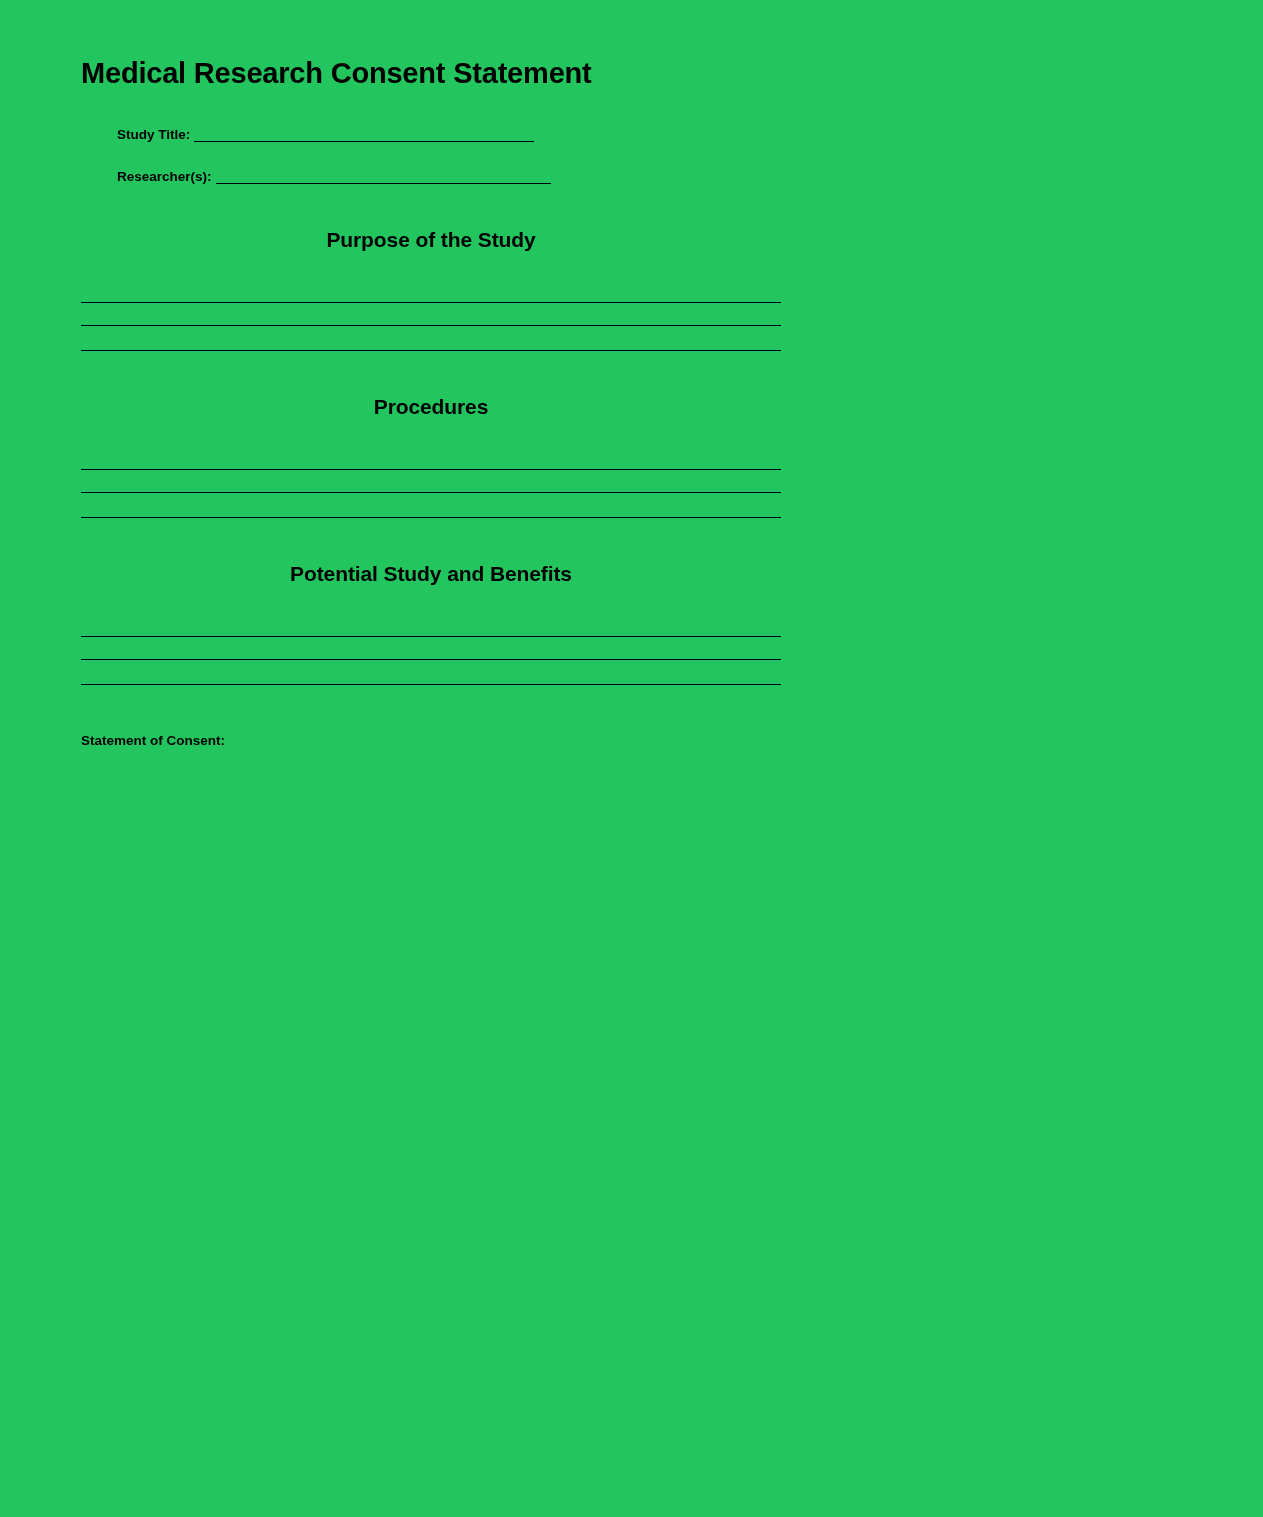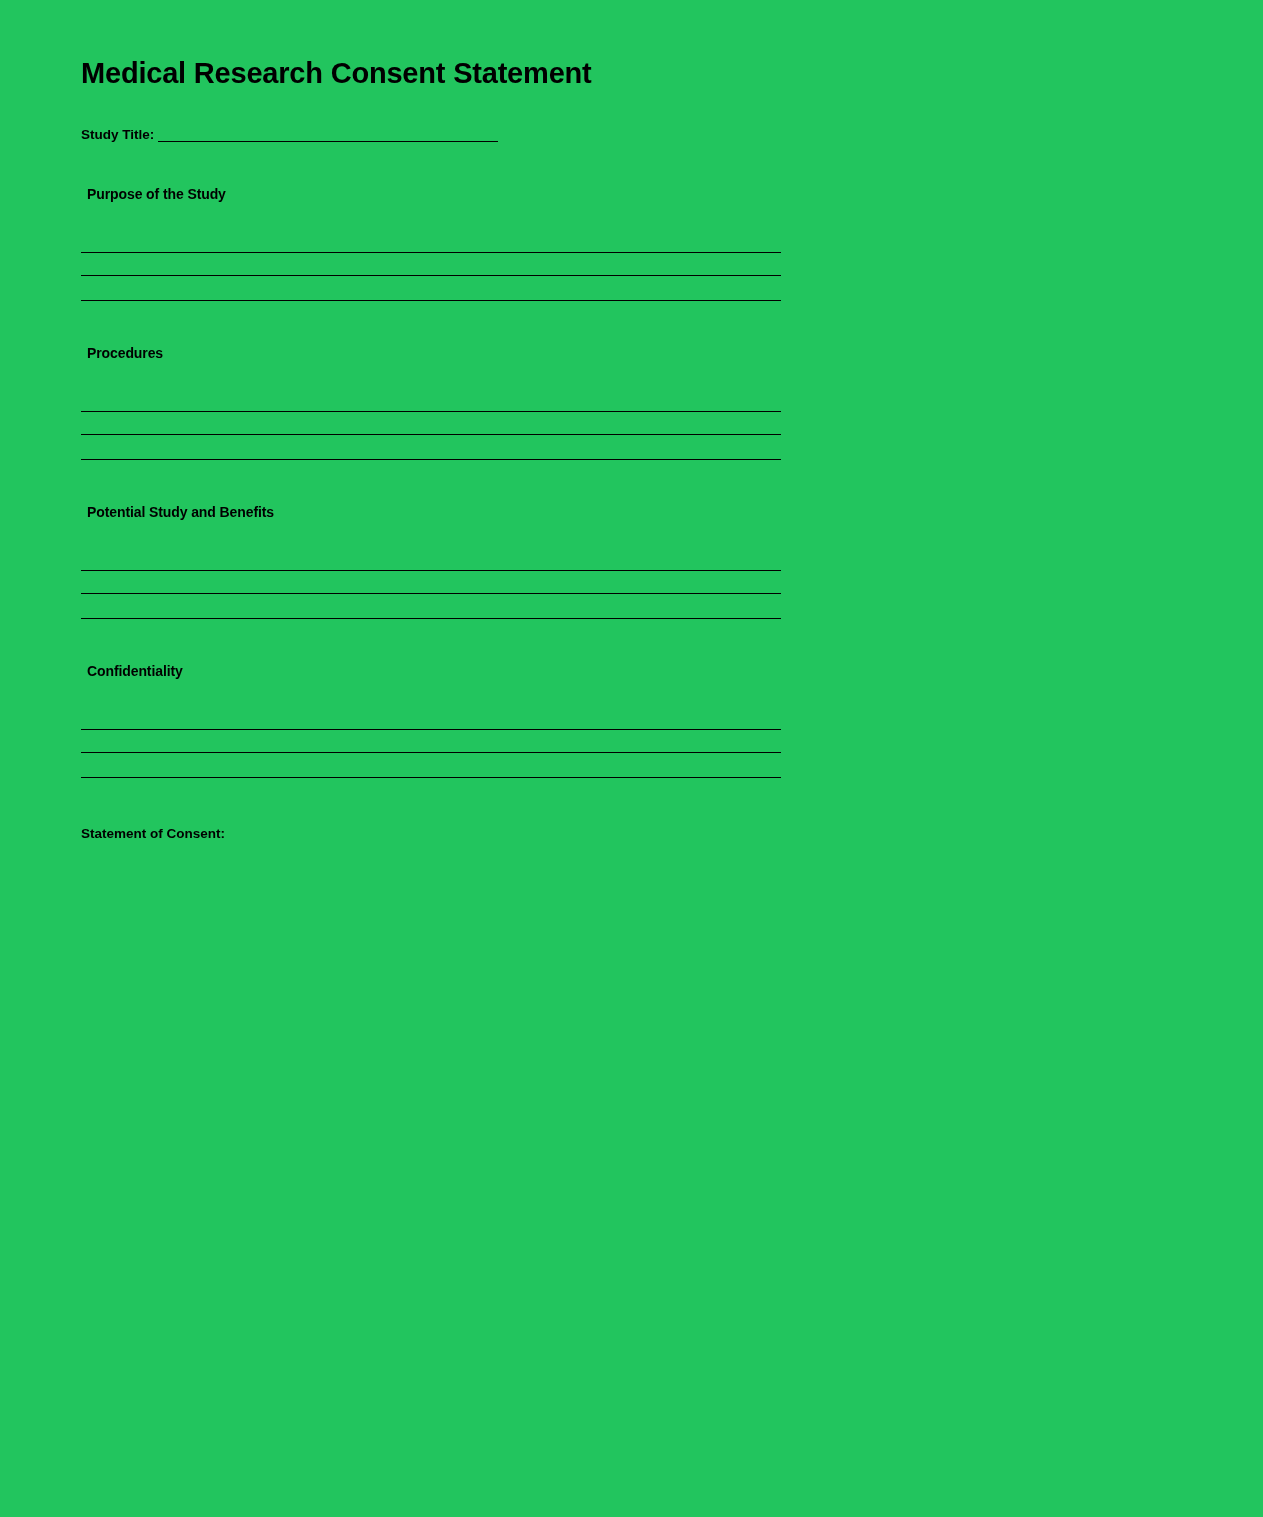--- a/index.html
+++ b/index.html
@@ -40,40 +40,42 @@
     font-size: 13.5px;
     font-weight: bold;
     margin-top: 27px;
     white-space: nowrap;
   }
   .field-row:first-of-type {
     margin-top: 36px;
   }
   .field-label {
     display: inline;
+    margin-left: 36px;
   }
   .field-blank {
     display: inline-block;
     border-bottom: 1px solid #000;
     height: 13px;
     vertical-align: bottom;
     margin-left: 4px;
   }
   .blank-study { width: 340px; }
   .blank-researcher { width: 335px; }
   .blank-institution { width: 272px; }
 
   .section {
     margin-top: 44px;
   }
   .section-title {
-    font-size: 14px;
+    font-size: 21px;
     font-weight: bold;
     margin: 6px;
     letter-spacing: -0.1px;
+    text-align: center;
   }
   .lines {
     margin-top: 28px;
   }
   .line {
     border-bottom: 1px solid #000;
     height: 22px;
   }
   .line:last-child {
     height: 24px;
@@ -106,20 +108,23 @@
 
 <div class="page">
   <div class="content">
 
     <h1 class="doc-title">Medical Research Consent Statement</h1>
 
     <div class="field-row">
       <span class="field-label">Study Title:</span><span class="field-blank blank-study"></span>
     </div>
 
+    <div class="field-row">
+      <span class="field-label">Researcher(s):</span><span class="field-blank blank-researcher"></span>
+    </div>
 
 
     <div class="section">
       <h2 class="section-title">Purpose of the Study</h2>
       <div class="lines">
         <div class="line"></div>
         <div class="line"></div>
         <div class="line"></div>
       </div>
     </div>
@@ -135,27 +140,19 @@
 
     <div class="section">
       <h2 class="section-title">Potential Study and Benefits</h2>
       <div class="lines">
         <div class="line"></div>
         <div class="line"></div>
         <div class="line"></div>
       </div>
     </div>
 
-    <div class="section">
-      <h2 class="section-title">Confidentiality</h2>
-      <div class="lines">
-        <div class="line"></div>
-        <div class="line"></div>
-        <div class="line"></div>
-      </div>
-    </div>
 
 
 
     <div class="consent-label">Statement of Consent:</div>
 
   </div>
 </div>
 
 </body></html>

